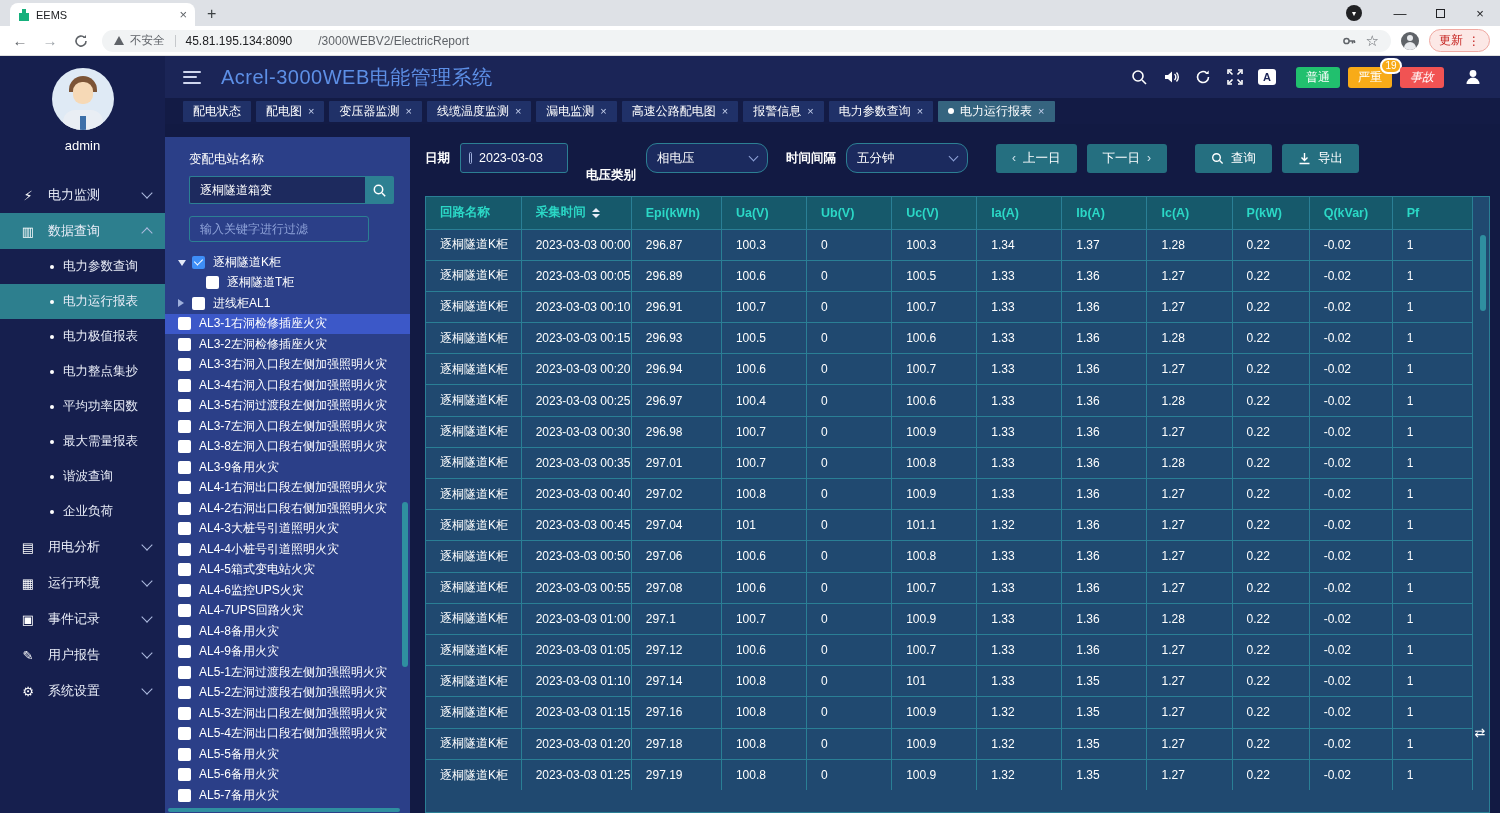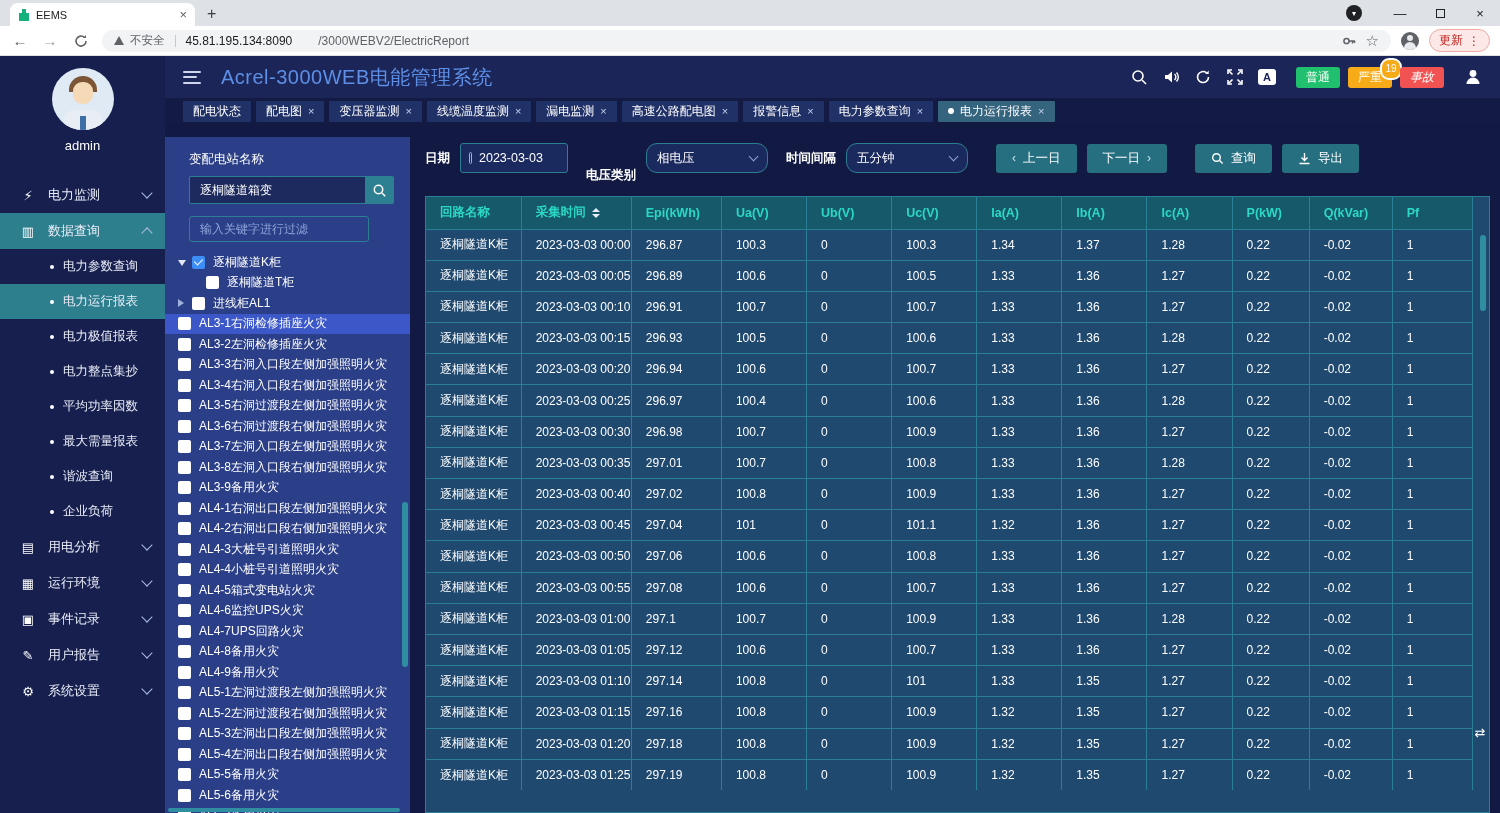--- a/index.html
+++ b/index.html
@@ -67,21 +67,21 @@
   .hamb i:nth-child(2){ width:14px; }
   .app-title { color:#5d8fe6; font-size:20px; font-weight:500; margin-left:10px; letter-spacing:.5px; }
   .appbar .spacer { flex:1; }
   .hic { width:22px; height:22px; display:flex; align-items:center; justify-content:center; cursor:pointer; }
   .hic svg { display:block; }
   .translate-box { width:18px; height:16px; background:#fff; border-radius:3px; color:#1b2557; font-size:11px; font-weight:bold; display:flex; align-items:center; justify-content:center; }
   .hbadge { position:relative; min-width:44px; height:21px; border-radius:3px; color:#fff; font-size:12px; display:flex; align-items:center; justify-content:center; padding:0 8px; margin-left:8px; cursor:pointer; }
   .hbadge.normal { background:#21c06e; }
   .hbadge.serious { background:#f8ab18; }
   .hbadge.accident { background:#f15353;font-style:italic; }
-  .bcount { position:absolute; top:-9px; right:-10px; background:#f8ab18; border:2px solid #fff; border-radius:9px; min-width:22px; height:22px; font-size:10px; display:flex; align-items:center; justify-content:center; }
+  .bcount { position:absolute; top:-9px; right:-10px; background:#f8ab18; border:2px solid #fff; border-radius:9px; min-width:22px; height:16px; font-size:10px; display:flex; align-items:center; justify-content:center; }
 
   
   .pagetabs { height:26px; background:#131b45; display:flex; align-items:center; gap:5px; padding:0 0 0 18px; }
   .ptab { height:21px; background:#203168; color:#fff; font-size:12px; display:flex; align-items:center; padding:0 10px; gap:6px; cursor:pointer; border-radius:1px; white-space:nowrap; }
   .ptab.active { background:#35647f; }
   .ptab .dot { width:6px; height:6px; border-radius:50%; background:#fff; }
   .ptab .x { color:#c7d2ee; font-size:11px; }
   .ptab .x::before { content:"×"; }
 
   
@@ -462,25 +462,20 @@
               <span class="tlabel">AL3-4右洞入口段右侧加强照明火灾</span>
             </div>
               <div class="titem">
 
               <span class="cb"></span>
               <span class="tlabel">AL3-5右洞过渡段左侧加强照明火灾</span>
             </div>
               <div class="titem">
 
               <span class="cb"></span>
-              <span class="tlabel">AL3-6右洞过渡段右侧加强照明火灾</span>
-            </div>
-              <div class="titem">
-
-              <span class="cb"></span>
               <span class="tlabel">AL3-7左洞入口段左侧加强照明火灾</span>
             </div>
               <div class="titem">
 
               <span class="cb"></span>
               <span class="tlabel">AL3-8左洞入口段右侧加强照明火灾</span>
             </div>
               <div class="titem">
 
               <span class="cb"></span>

